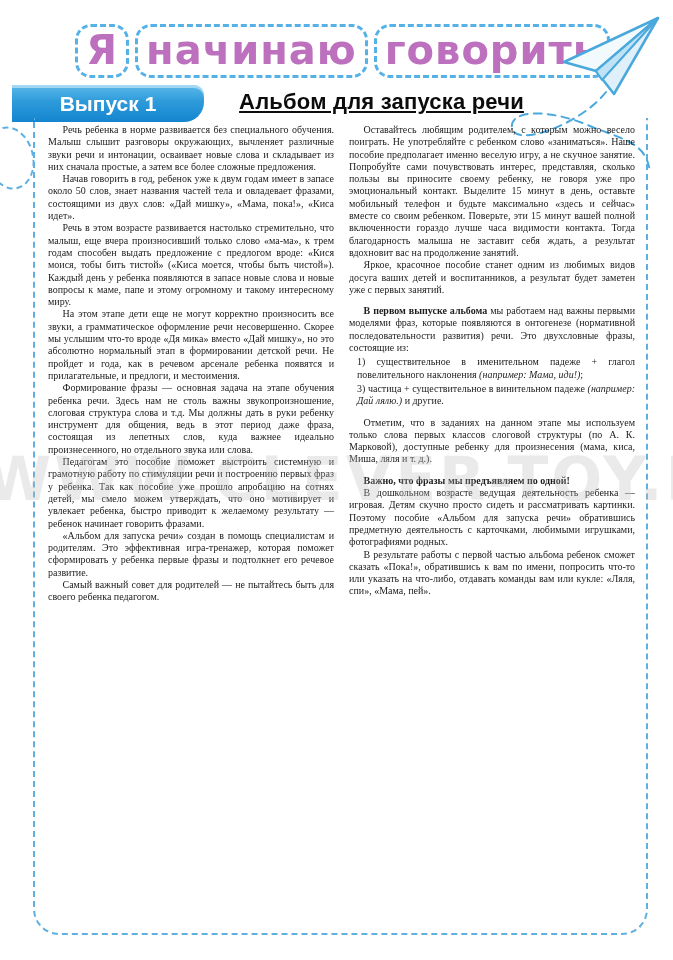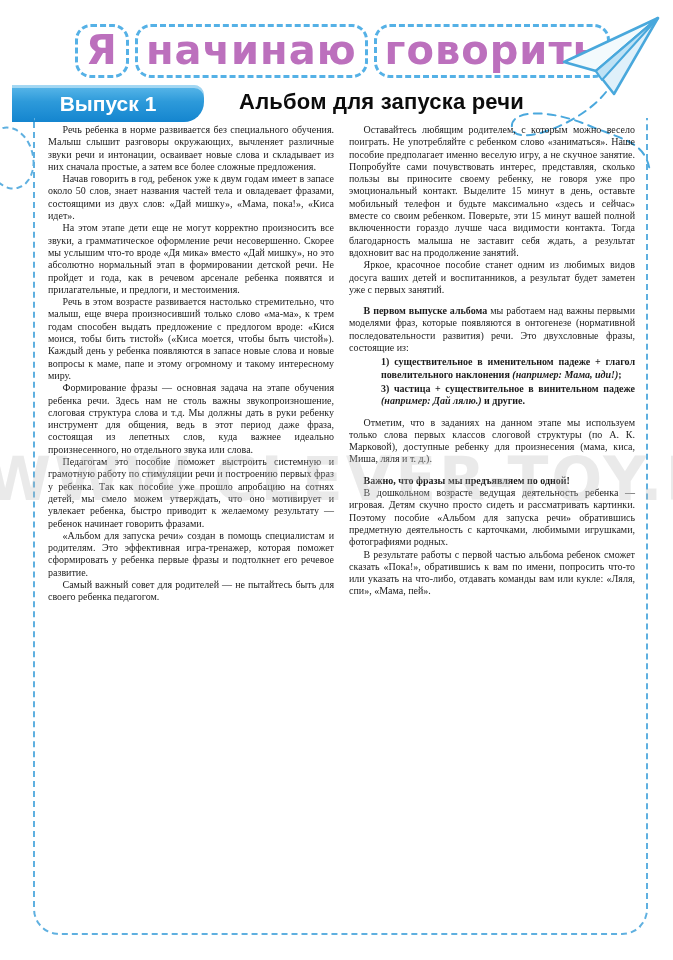--- a/index.html
+++ b/index.html
@@ -1,47 +1,47 @@
 <!DOCTYPE html>
 <html><head>
 <meta charset="utf-8">
 <style>
   html,body{margin:0;padding:0;}
   body{width:673px;height:960px;background:#ffffff;position:relative;overflow:hidden;
        font-family:"Liberation Sans", sans-serif;}
 
   
-  .title-row{position:absolute;top:24px;left:72px;right:60px;text-align:center;white-space:nowrap;}
+  .title-row{position:absolute;top:24px;left:72px;right:60px;text-align:right;white-space:nowrap;}
   .title-word{display:inline-block;margin:0 3px;padding:0 8px 2px 8px;
     border:3px dashed #55b1e6;border-radius:16px;
     font-family:"DejaVu Sans", sans-serif;font-weight:bold;font-size:40px;
     color:#bc70bd;letter-spacing:1px;text-shadow:1px 1px 0 #ffffff;}
   .issue-badge{position:absolute;top:85px;left:12px;width:192px;height:37px;
     background:linear-gradient(180deg,#5cb9ea 0%,#2d9ada 45%,#1485cf 100%);
     border-radius:0 10px 20px 0;box-shadow:inset 0 3px 0 rgba(255,255,255,.45);
     color:#ffffff;font-weight:bold;font-size:21px;line-height:37px;text-align:center;}
   .subtitle{position:absolute;top:89px;left:195px;right:105px;text-align:center;
-    font-size:22px;font-weight:bold;color:#0c0c0c;letter-spacing:0.2px;}
+    font-size:22px;font-weight:bold;color:#0c0c0c;letter-spacing:0.2px;text-decoration:underline;}
 
   
   .plane{position:absolute;top:14px;left:552px;width:112px;height:86px;}
   .trail{position:absolute;top:86px;left:486px;width:187px;height:88px;}
   .loop-deco{position:absolute;top:126px;left:-14px;width:44px;height:60px;
     border:2px dashed #5fb0e0;border-radius:50%;transform:rotate(-14deg);}
 
   
   .text-frame{position:absolute;top:118px;left:33px;right:25px;bottom:25px;
     border:2px dashed #5fb0e0;border-top:none;border-radius:0 0 26px 26px;}
 
   
   .content{position:absolute;top:124px;left:48px;right:38px;bottom:32px;display:flex;gap:15px;}
   .col{flex:1;font-family:"Liberation Serif", serif;font-size:10px;line-height:1.23;
     color:#1c1c1c;text-align:justify;}
   .col p{margin:0;text-indent:1.45em;}
-  .col p.li{text-indent:0;margin-left:32px;margin-top:2px;font-weight:bold;}
+  .col p.li{text-indent:0;margin-left:8px;margin-top:2px;}
   .col p.gap{margin-top:9px;}
   .b{font-weight:bold;margin-top:48px;}
   .i{font-style:italic;}
 
   
   .watermark{position:absolute;top:444px;left:-15px;right:-15px;text-align:center;
     font-family:"DejaVu Sans", sans-serif;font-weight:bold;font-size:60px;letter-spacing:3px;
     color:rgba(185,185,185,0.30);white-space:nowrap;pointer-events:none;z-index:6;}
 </style>
 </head>
@@ -70,22 +70,22 @@
 
   <div class="text-frame"></div>
 
   <div class="watermark">WWW.CLEVER-TOY.RU</div>
 
   <div class="content">
 
     <div class="col">
       <p>Речь ребенка в норме развивается без специального обучения. Малыш слышит разговоры окружающих, вычленяет различные звуки речи и интонации, осваивает новые слова и складывает из них сначала простые, а затем все более сложные предложения.</p>
       <p>Начав говорить в год, ребенок уже к двум годам имеет в запасе около 50 слов, знает названия частей тела и овладевает фразами, состоящими из двух слов: «Дай мишку», «Мама, пока!», «Киса идет».</p>
+      <p>Речь в этом возрасте развивается настолько стремительно, что малыш, еще вчера произносивший только слово «ма-ма», к трем годам способен выдать предложение с предлогом вроде: «Кися моися, тобы бить тистой» («Киса моется, чтобы быть чистой»). Каждый день у ребенка появляются в запасе новые слова и новые вопросы к маме, папе и этому огромному и такому интересному миру.</p>
       <p>На этом этапе дети еще не могут корректно произносить все звуки, а грамматическое оформление речи несовершенно. Скорее мы услышим что-то вроде «Дя мика» вместо «Дай мишку», но это абсолютно нормальный этап в формировании детской речи. Не пройдет и года, как в речевом арсенале ребенка появятся и прилагательные, и предлоги, и местоимения.</p>
-      <p>Речь в этом возрасте развивается настолько стремительно, что малыш, еще вчера произносивший только слово «ма-ма», к трем годам способен выдать предложение с предлогом вроде: «Кися моися, тобы бить тистой» («Киса моется, чтобы быть чистой»). Каждый день у ребенка появляются в запасе новые слова и новые вопросы к маме, папе и этому огромному и такому интересному миру.</p>
       <p>Формирование фразы — основная задача на этапе обучения ребенка речи. Здесь нам не столь важны звукопроизношение, слоговая структура слова и т.д. Мы должны дать в руки ребенку инструмент для общения, ведь в этот период даже фраза, состоящая из лепетных слов, куда важнее идеально произнесенного, но отдельного звука или слова.</p>
       <p>Педагогам это пособие поможет выстроить системную и грамотную работу по стимуляции речи и построению первых фраз у ребенка. Так как пособие уже прошло апробацию на сотнях детей, мы смело можем утверждать, что оно мотивирует и увлекает ребенка, быстро приводит к желаемому результату — ребенок начинает говорить фразами.</p>
       <p>«Альбом для запуска речи» создан в помощь специалистам и родителям. Это эффективная игра-тренажер, которая поможет сформировать у ребенка первые фразы и подтолкнет его речевое развитие.</p>
       <p>Самый важный совет для родителей — не пытайтесь быть для своего ребенка педагогом.</p>
     </div>
 
     <div class="col">
       <p>Оставайтесь любящим родителем, с которым можно весело поиграть. Не употребляйте с ребенком слово «заниматься». Наше пособие предполагает именно веселую игру, а не скучное занятие. Попробуйте сами почувствовать интерес, представляя, сколько пользы вы приносите своему ребенку, не говоря уже про эмоциональный контакт. Выделите 15 минут в день, оставьте мобильный телефон и будьте максимально «здесь и сейчас» вместе со своим ребенком. Поверьте, эти 15 минут вашей полной включенности гораздо лучше часа видимости контакта. Тогда благодарность малыша не заставит себя ждать, а результат вдохновит вас на продолжение занятий.</p>
       <p>Яркое, красочное пособие станет одним из любимых видов досуга ваших детей и воспитанников, а результат будет заметен уже с первых занятий.</p>
       <p class="gap"><span class="b">В первом выпуске альбома</span><span> мы работаем над важны первыми моделями фраз, которые появляются в онтогенезе (нормативной последовательности развития) речи. Это двухсловные фразы, состоящие из:</span></p>

